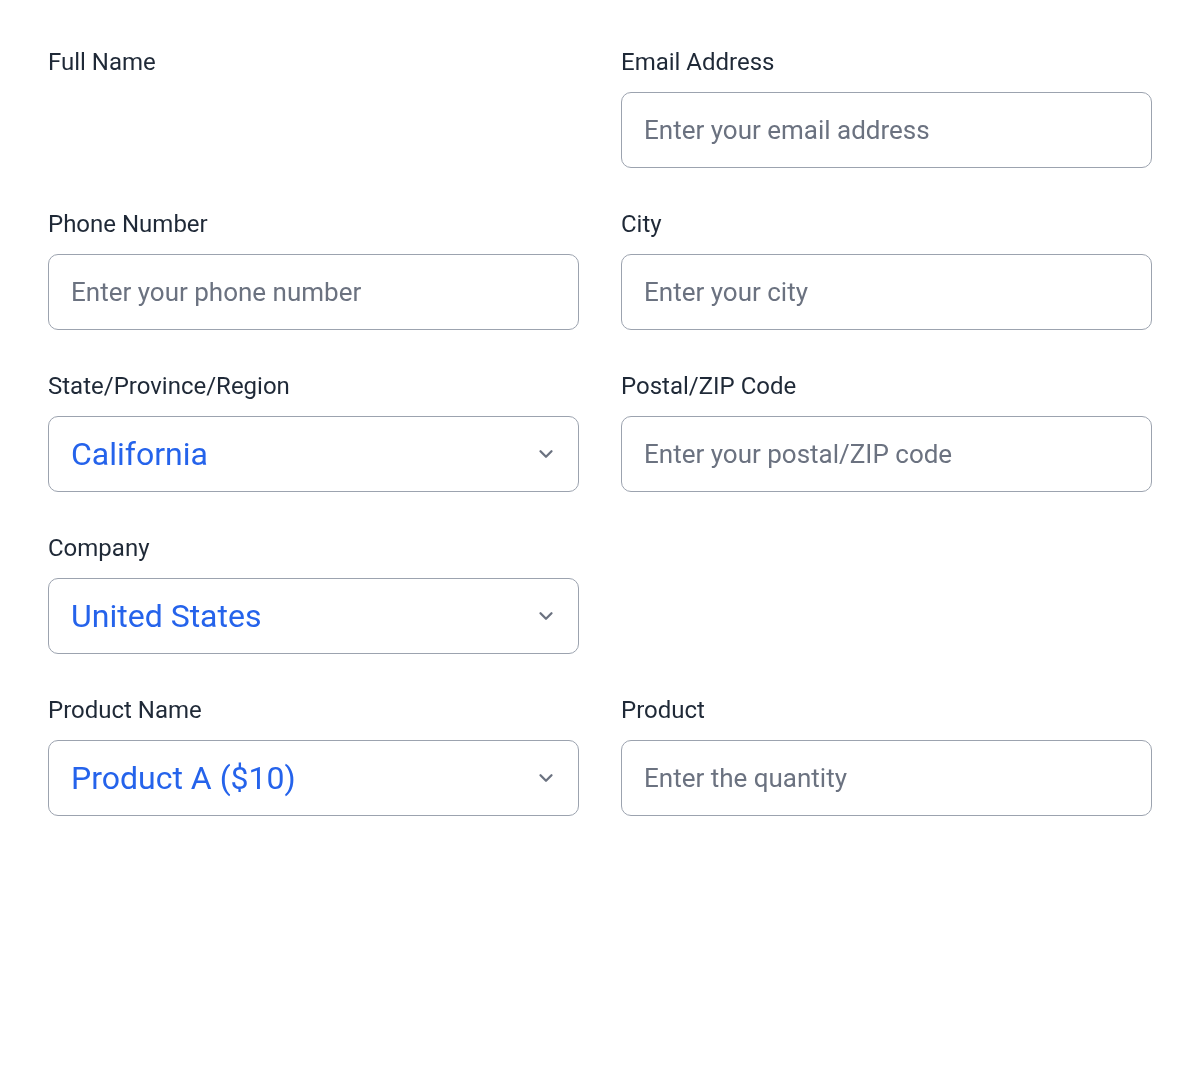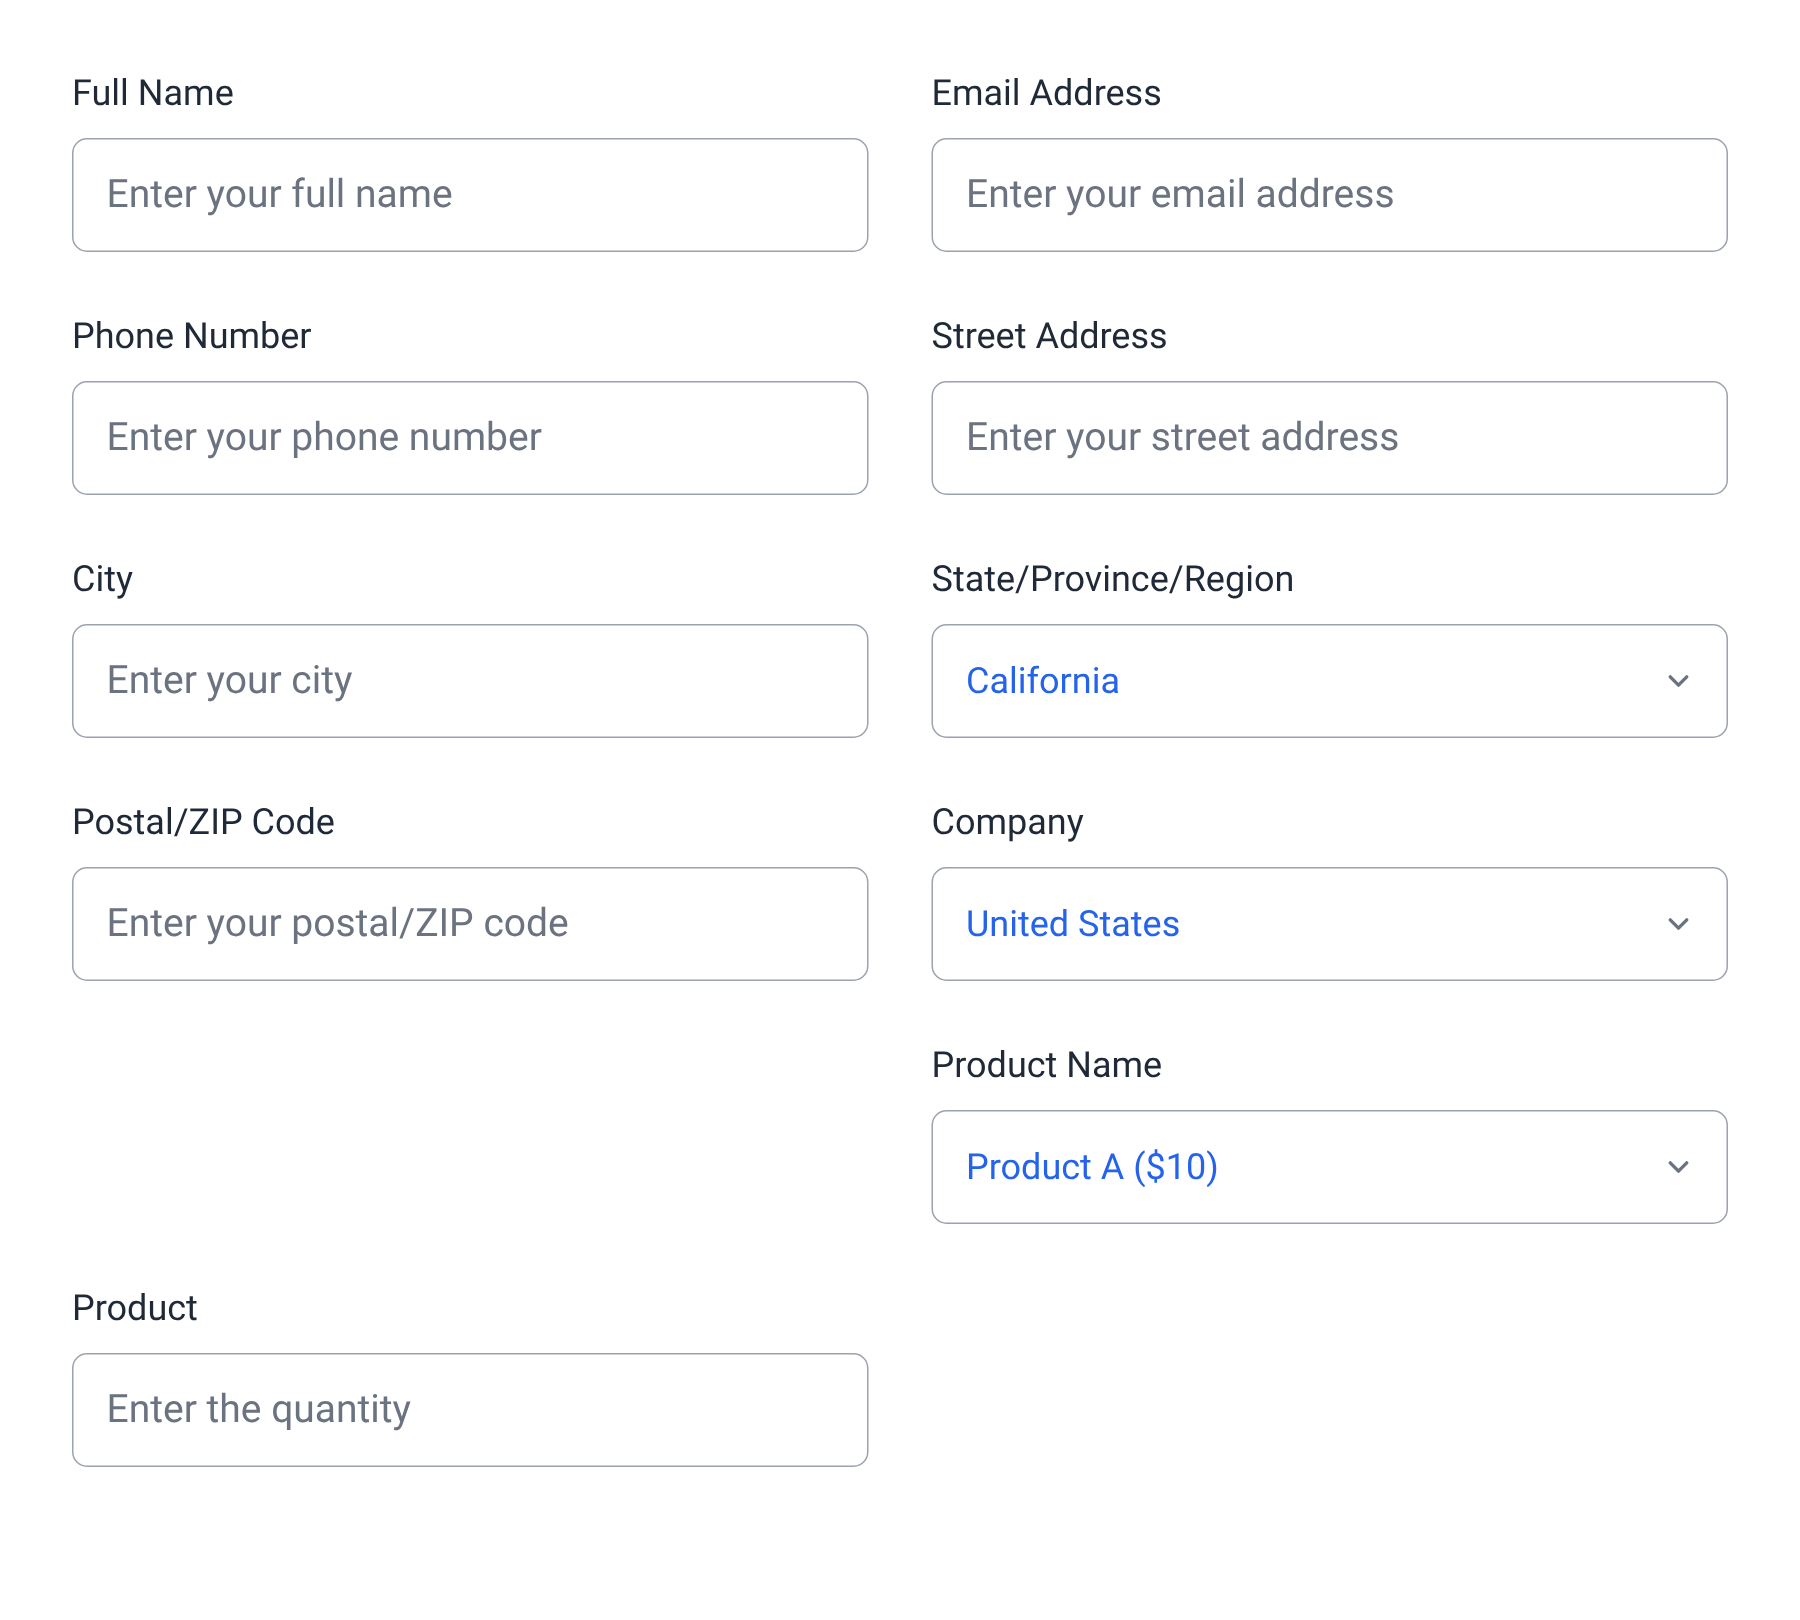--- a/index.html
+++ b/index.html
@@ -48,21 +48,21 @@
       opacity: 1;
     }
     .select-wrapper {
       position: relative;
       width: 100%;
     }
     .field-select {
       width: 100%;
       height: 76px;
       padding: 0 52px 0 22px;
-      font-size: 24px;
+      font-size: 32px;
       color: #2563eb;
       background: #ffffff;
       border: 1.5px solid #9ca3af;
       border-radius: 10px;
       outline: none;
       appearance: none;
       -webkit-appearance: none;
       -moz-appearance: none;
       font-family: inherit;
       cursor: pointer;
@@ -81,38 +81,33 @@
       
     }
   </style>
 </head>
 <body>
 
 <div class="form-grid">
 
   <div class="field">
     <label class="field-label">Full Name</label>
-    <input type="text" class="field-input" placeholder="Enter your full name" style="">
   </div>
 
   <div class="field">
     <label class="field-label">Email Address</label>
     <input type="text" class="field-input" placeholder="Enter your email address" style="">
   </div>
 
   <div class="field">
     <label class="field-label">Phone Number</label>
     <input type="text" class="field-input" placeholder="Enter your phone number" style="">
   </div>
 
 
-  <div class="field">
-    <label class="field-label">Street Address</label>
-    <input type="text" class="field-input" placeholder="Enter your street address" style="">
-  </div>
 
   <div class="field">
     <label class="field-label">City</label>
     <input type="text" class="field-input" placeholder="Enter your city" style="">
   </div>
 
   <div class="field">
     <label class="field-label">State/Province/Region</label>
     <div class="select-wrapper">
       <select class="field-select">

